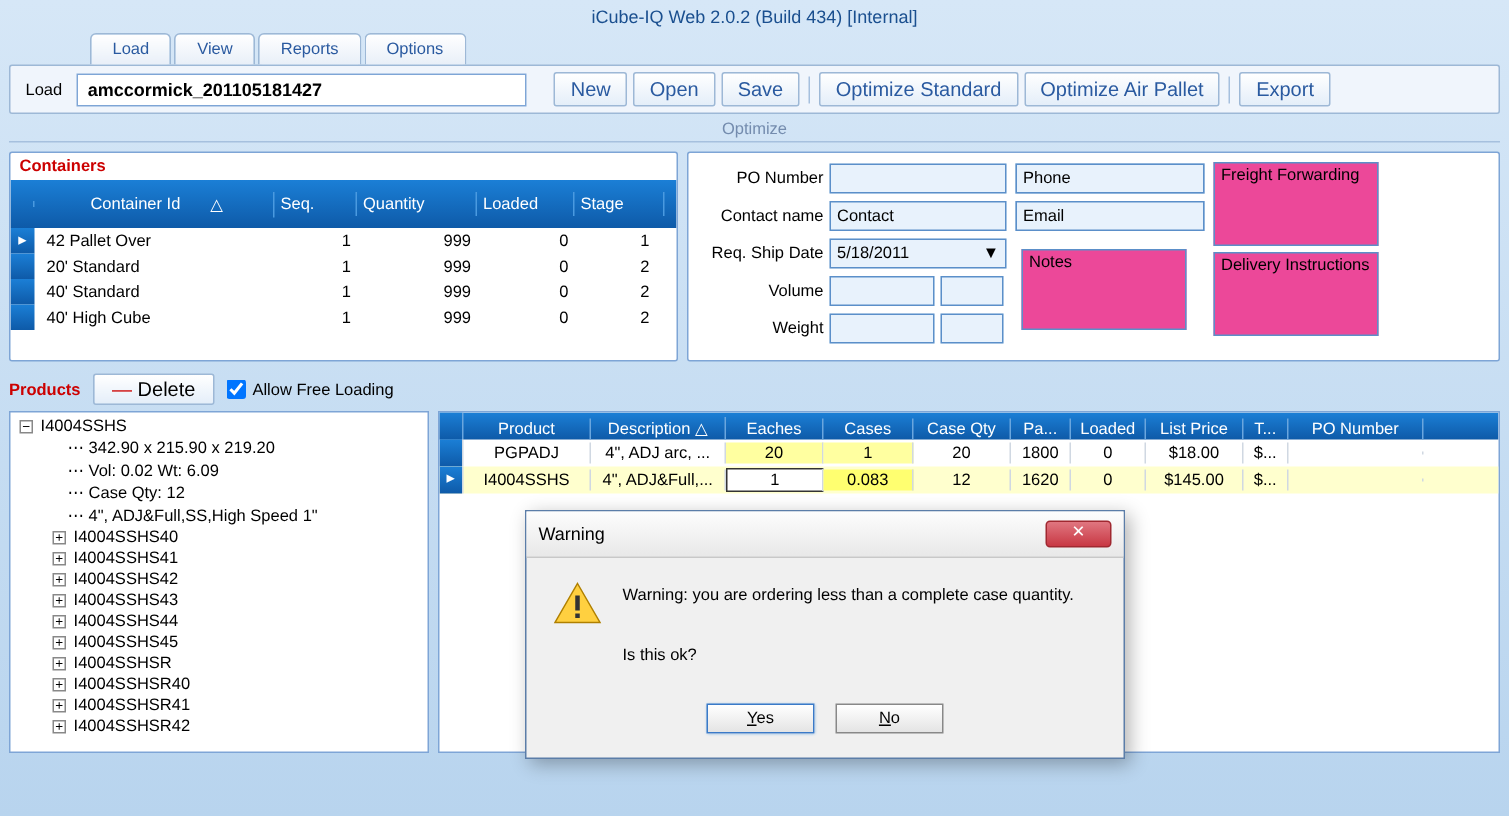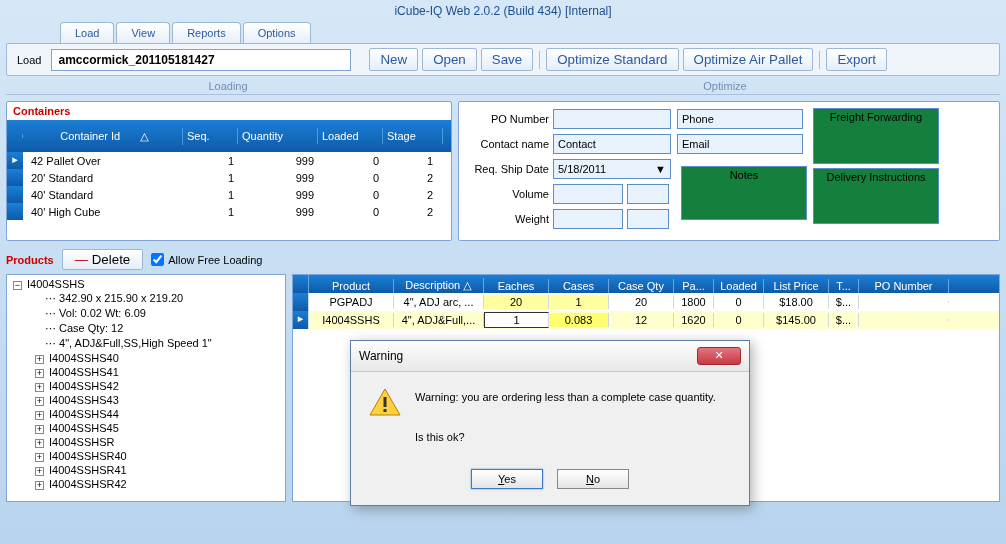--- a/index.html
+++ b/index.html
@@ -357,24 +357,23 @@
   width: 72px;
   padding: 3px 0;
   background: linear-gradient(to bottom, #fff, #e4e4e4);
   border: 1px solid #888;
   cursor: pointer;
   font-size: 11px;
 }
 .dialog-btn.default { border: 1px solid #3a7ac8; box-shadow: 0 0 2px #6aa6de; }
 .notes-box {
   border: 1px solid #5b8fc9;
-  background: #15803d;
-  width: 126px;
+  background: #ec4899;
+  width: 110px;
   height: 54px;
-  text-align: center;
 }
 </style>
 </head>
 <body>
 <div class="window">
 
 <div class="title-bar">iCube-IQ Web 2.0.2 (Build 434) [Internal]</div>
 
 <div class="menu-tabs">
   <div class="menu-tab">Load</div>
@@ -391,21 +390,20 @@
   <button class="toolbar-btn">Open</button>
   <button class="toolbar-btn">Save</button>
   <div class="toolbar-sep"></div>
   <button class="toolbar-btn">Optimize Standard</button>
   <button class="toolbar-btn">Optimize Air Pallet</button>
   <div class="toolbar-sep"></div>
   <button class="toolbar-btn">Export</button>
 </div>
 
 <div class="section-labels">
-  <div class="section-label" style="flex:0 0 444px">Loading</div>
   <div class="section-label">Optimize</div>
 </div>
 
 <div class="middle-row">
   <div class="panel containers-panel">
     <div class="panel-title">Containers</div>
     <div class="grid-header">
       <div style="width:16px"></div>
       <div class="c-id" style="text-align:center;display:flex;justify-content:center;gap:20px">
         <span>Container Id</span>

